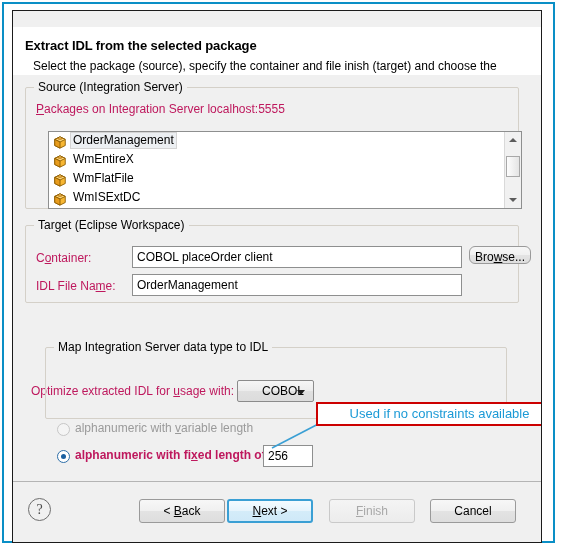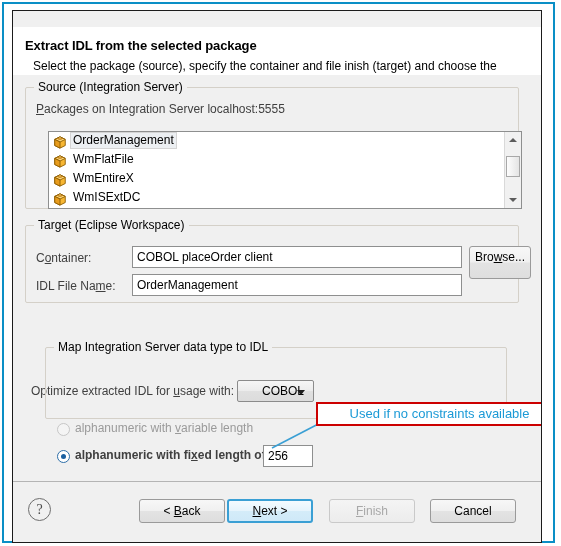--- a/index.html
+++ b/index.html
@@ -106,21 +106,21 @@
   }
   #group-map {
     left: 32px; top: 272px;
     width: 462px; height: 72px;
   }
 
   
   .lbl {
     position: absolute;
     font-size: 12px;
-    color: #404040;
+    color: #be185d;
     white-space: nowrap;
   }
   .lbl.dis { color: #9a9a9a; }
   .u { text-decoration: underline; text-decoration-skip-ink: none; }
 
   
   .listbox {
     position: absolute;
     left: 22px; top: 43px;
     width: 474px; height: 78px;
@@ -226,22 +226,23 @@
     background: linear-gradient(to bottom, #f7f7f7 0%, #f0f0f0 48%, #e3e3e3 52%, #dedede 100%);
     border: 1px solid #9a9a9a;
     border-radius: 3px;
     box-sizing: border-box;
     text-align: center;
     cursor: default;
     white-space: nowrap;
   }
   #browse-btn {
     left: 443px; top: 20px;
-    width: 62px; height: 33px;
+    width: 62px; height: 18px;
     line-height: 21px;
+    border-radius: 6px;
   }
 
   
   .combo {
     position: absolute;
     left: 224px; top: 305px;
     width: 77px; height: 22px;
     background: linear-gradient(to bottom, #f6f6f6 0%, #ececec 48%, #e0e0e0 52%, #dcdcdc 100%);
     border: 1px solid #8b8b8b;
     border-radius: 2px;
@@ -422,31 +423,31 @@
                 <span class="itxt">OrderManagement</span>
               </div>
 
               <div class="list-item">
                 <svg class="pkg-icon" viewBox="0 0 16 16">
                   <path d="M8 2 L14 5 L14 12 L8 15 L2 12 L2 5 Z" fill="#f7b733" stroke="#8a5a00" stroke-width="1"></path>
                   <path d="M8 2 L14 5 L8 8 L2 5 Z" fill="#ffd97a" stroke="#8a5a00" stroke-width="1"></path>
                   <path d="M8 8 L8 15 L2 12 L2 5 Z" fill="#e89c1c" stroke="#8a5a00" stroke-width="1"></path>
                   <path d="M5 3.5 Q8 6 11 3.5" fill="none" stroke="#b8720a" stroke-width="1.2"></path>
                 </svg>
-                <span class="itxt">WmFlatFile</span>
+                <span class="itxt">WmEntireX</span>
               </div>
 
               <div class="list-item">
                 <svg class="pkg-icon" viewBox="0 0 16 16">
                   <path d="M8 2 L14 5 L14 12 L8 15 L2 12 L2 5 Z" fill="#f7b733" stroke="#8a5a00" stroke-width="1"></path>
                   <path d="M8 2 L14 5 L8 8 L2 5 Z" fill="#ffd97a" stroke="#8a5a00" stroke-width="1"></path>
                   <path d="M8 8 L8 15 L2 12 L2 5 Z" fill="#e89c1c" stroke="#8a5a00" stroke-width="1"></path>
                   <path d="M5 3.5 Q8 6 11 3.5" fill="none" stroke="#b8720a" stroke-width="1.2"></path>
                 </svg>
-                <span class="itxt">WmEntireX</span>
+                <span class="itxt">WmFlatFile</span>
               </div>
 
               <div class="list-item">
                 <svg class="pkg-icon" viewBox="0 0 16 16">
                   <path d="M8 2 L14 5 L14 12 L8 15 L2 12 L2 5 Z" fill="#f7b733" stroke="#8a5a00" stroke-width="1"></path>
                   <path d="M8 2 L14 5 L8 8 L2 5 Z" fill="#ffd97a" stroke="#8a5a00" stroke-width="1"></path>
                   <path d="M8 8 L8 15 L2 12 L2 5 Z" fill="#e89c1c" stroke="#8a5a00" stroke-width="1"></path>
                   <path d="M5 3.5 Q8 6 11 3.5" fill="none" stroke="#b8720a" stroke-width="1.2"></path>
                 </svg>
                 <span class="itxt">WmISExtDC</span>

